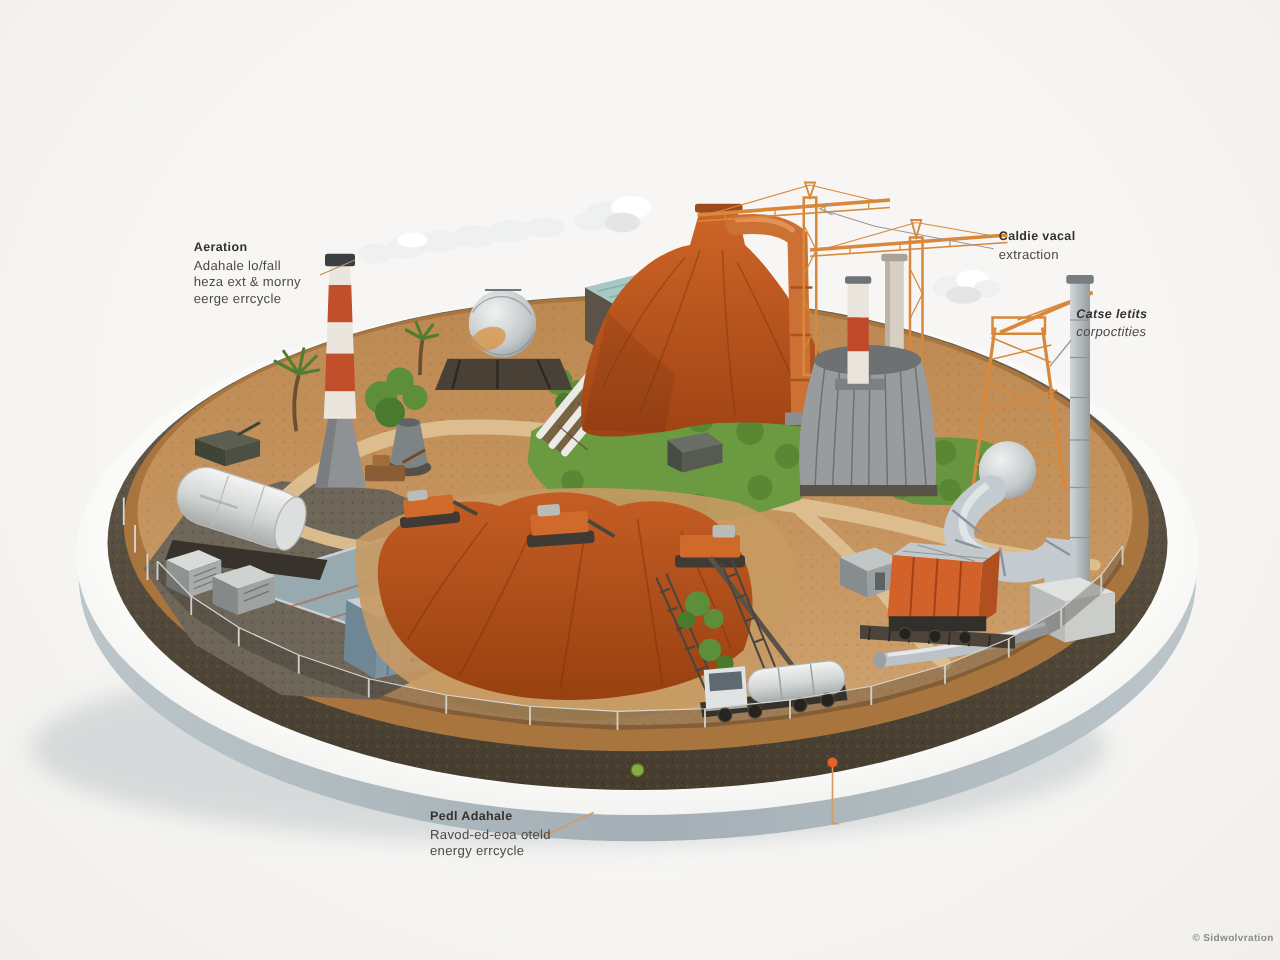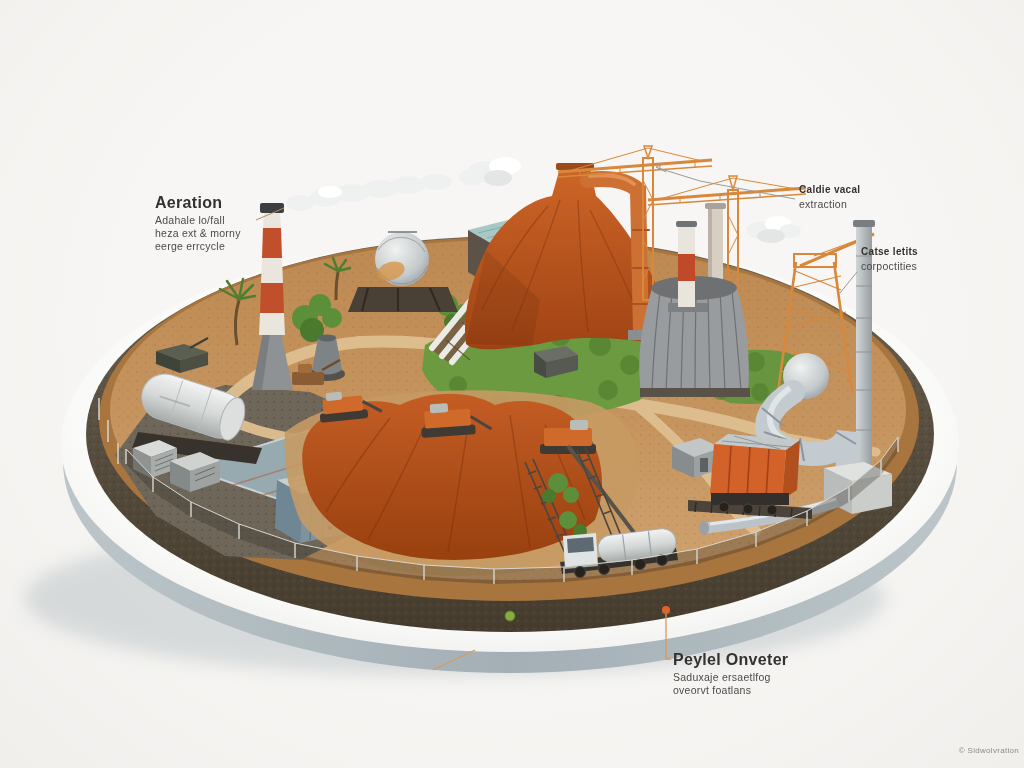--- a/index.html
+++ b/index.html
@@ -3,26 +3,26 @@
 <meta charset="utf-8">
 <style>
   html,body{margin:0;padding:0;}
   body{width:1024px;height:768px;overflow:hidden;background:#f5f4f2;
        font-family:"Liberation Sans", sans-serif;}
   #stage{position:relative;width:1024px;height:768px;
          background:radial-gradient(ellipse at 50% 42%, #f7f6f4 55%, #f0efec 100%);}
   #scene{position:absolute;left:0;top:0;}
   .label{position:absolute;color:#45433f;font-size:10.5px;line-height:1.25;
          letter-spacing:.25px;}
-  .label .t{font-weight:bold;font-size:16px;color:#34322f;margin-bottom:1px;
+  .label .t{font-weight:bold;font-size:10px;color:#34322f;margin-bottom:1px;
             letter-spacing:.3px;}
   .label .s{display:block;color:#4c4a46;}
   .label.small-title .t{font-size:10px;}
   #copyright{position:absolute;right:5px;top:746px;font-size:8px;color:#8c8b88;
-             letter-spacing:.3px;}
+             letter-spacing:.3px;font-weight:bold;}
 </style>
 </head>
 <body>
 
 <div id="stage">
 
 <svg id="scene" width="1024" height="768" viewBox="0 0 1024 768">
   <defs>
     <filter id="soft" x="-30%" y="-30%" width="160%" height="160%">
       <feGaussianBlur stdDeviation="9"></feGaussianBlur>
@@ -592,27 +592,27 @@
   <span class="s">Adahale lo/fall</span>
   <span class="s">heza ext &amp; morny</span>
   <span class="s">eerge errcycle</span>
 </div>
 
 <div class="label small-title" style="left:799px;top:184px;width:130px;">
   <div class="t">Caldie vacal</div>
   <span class="s">extraction</span>
 </div>
 
-<div class="label small-title" style="left:861px;top:246px;width:130px;">
+<div class="label small-title" style="left:861px;top:246px;width:130px;font-style:italic;">
   <div class="t">Catse letits</div>
   <span class="s">corpoctities</span>
 </div>
 
-
-<div class="label" style="left:673px;top:650px;width:145px;">
-  <div class="t">Peylel Onveter</div>
-  <span class="s">Saduxaje ersaetlfog</span>
-  <span class="s">oveorvt foatlans</span>
+<div class="label" style="left:344px;top:648px;width:145px;">
+  <div class="t">Pedl Adahale</div>
+  <span class="s">Ravod-ed-eoa oteld</span>
+  <span class="s">energy errcycle</span>
 </div>
 
+
 <div id="copyright">© Sidwolvration</div>
 
 </div>
 
 </body></html>

